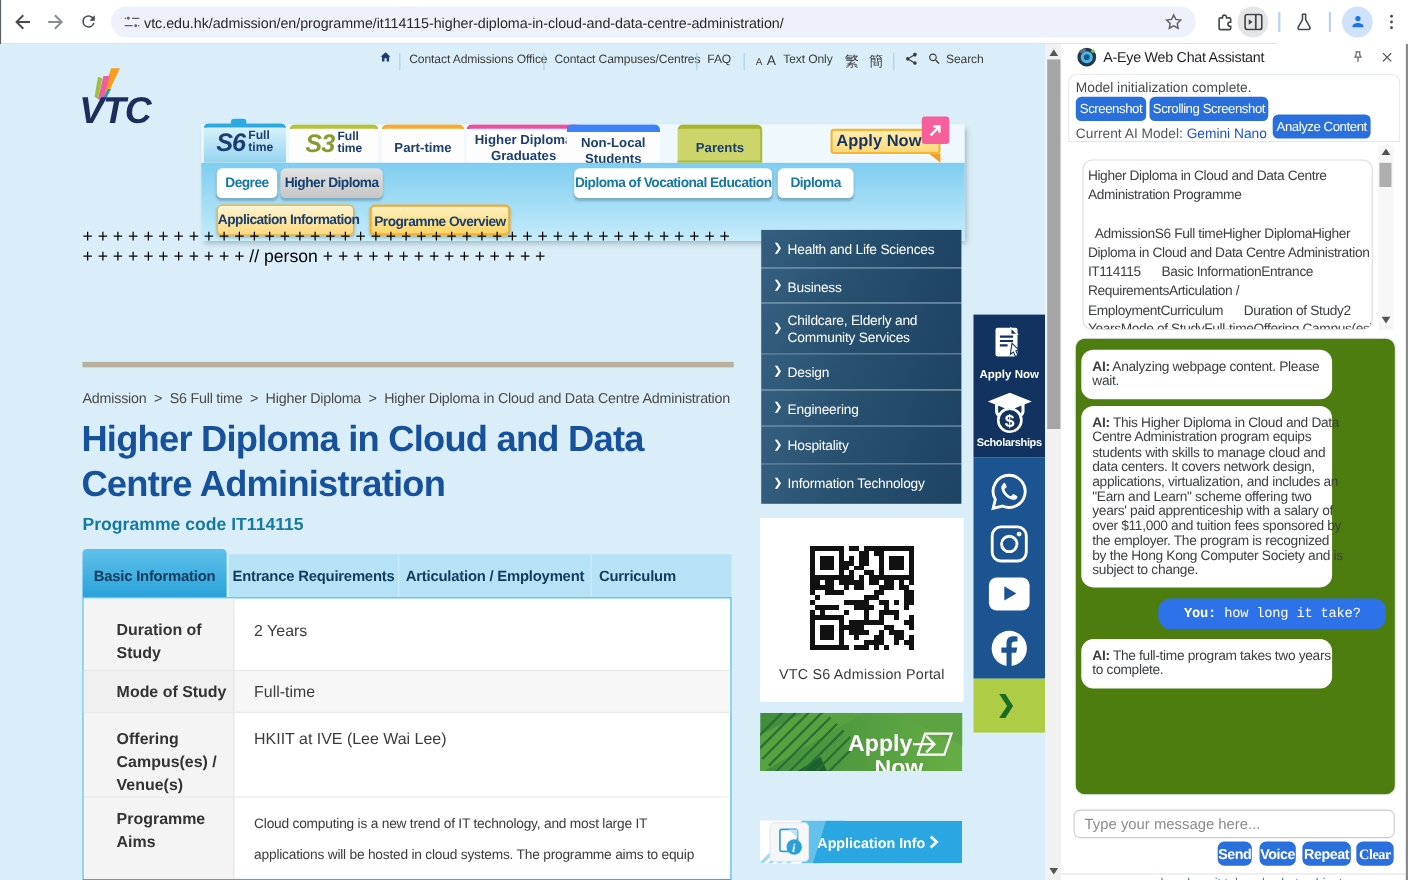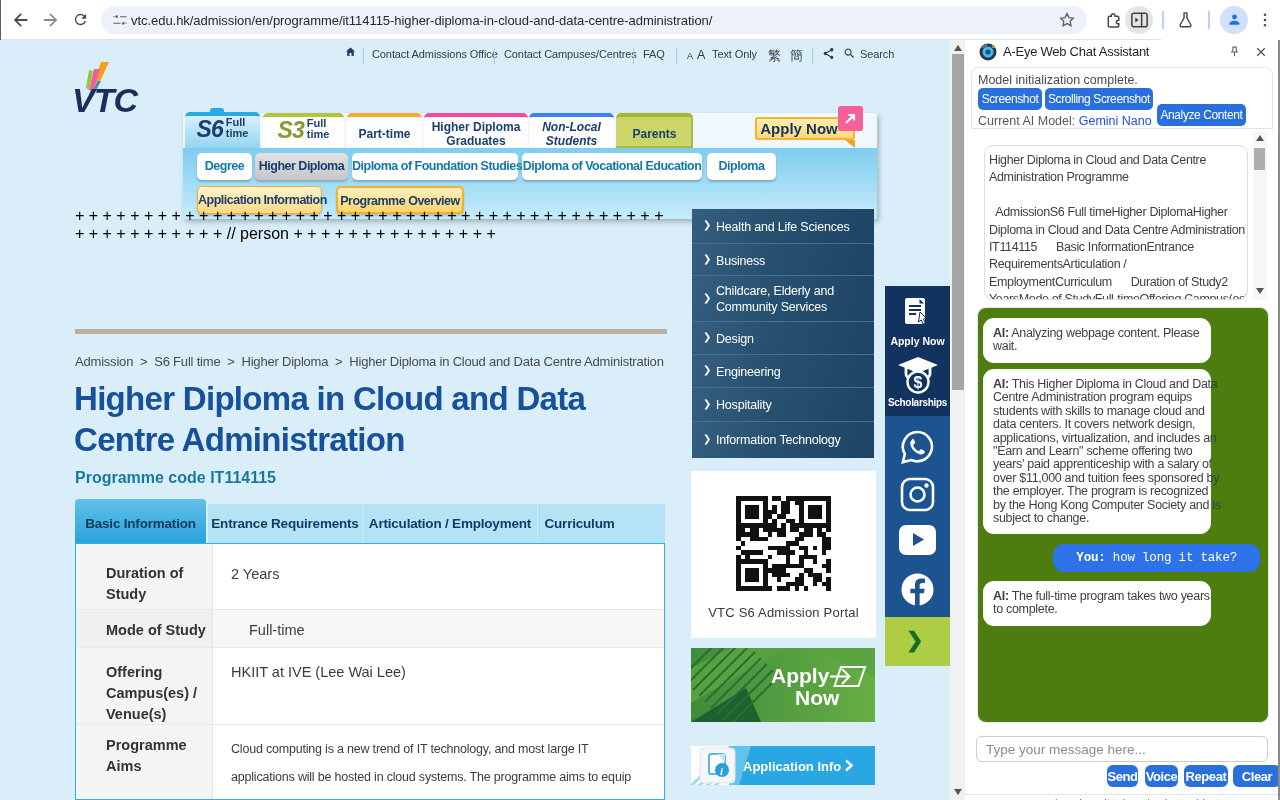--- a/index.html
+++ b/index.html
@@ -47,21 +47,21 @@
 .tlab{position:absolute;left:30px;font-weight:bold;color:#333;font-size:14.5px;line-height:21px;}
 .tval{position:absolute;left:155px;color:#3c3c3c;font-size:14.5px;line-height:21px;}
 .labcol{position:absolute;left:0;top:0;width:137px;height:100%;background:#f4f4f4;border-right:1px solid #e5e5e5;}
 
 
 .sideitem{position:absolute;left:692px;width:182px;background:linear-gradient(115deg,#355f80 0%,#27506f 45%,#1e4364 100%);color:#fff;border-bottom:1px solid #48708e;}
 .sideitem .ar{position:absolute;left:11px;font-size:10px;top:50%;margin-top:-7px;}
 .sideitem .tx{position:absolute;left:24px;font-size:12.5px;line-height:16px;white-space:nowrap;letter-spacing:-.2px;}
 #qrbox{left:691px;top:431px;width:185px;height:167px;background:#fff;}
 #qrcap{left:691px;top:565px;width:185px;text-align:center;font-size:13px;color:#3a3a3a;letter-spacing:.2px;}
-#greenbanner{left:691px;top:608px;width:184px;height:74px;overflow:hidden;}
+#greenbanner{left:691px;top:608px;width:184px;height:53px;overflow:hidden;}
 #appinfo{left:691px;top:706px;width:184px;height:39px;overflow:hidden;background:#fff;}
 
 
 #vtool{left:885px;top:246px;width:65px;height:420px;}
 #vnavy{position:absolute;left:0;top:0;width:65px;height:130px;background:#12335f;}
 #vblue{position:absolute;left:0;top:130px;width:65px;height:201px;background:#1c5391;}
 #vgreen{position:absolute;left:0;top:331px;width:65px;height:49px;background:#aecd45;}
 .vlabel{position:absolute;width:65px;text-align:center;color:#fff;font-weight:bold;font-size:10.5px;}
 
 
@@ -169,27 +169,26 @@
     <text x="4" y="52" font-size="34" font-weight="bold" font-style="italic" fill="#1b2d5b" font-family="'Liberation Sans',sans-serif" letter-spacing="-1">VTC</text>
   </svg>
 
   <div id="navcard">
 
     <div style="position:absolute;left:27px;top:-5px;width:14px;height:5px;background:#29abe2;border-radius:3px 3px 0 0;"></div>
       <div class="tab" style="left:2px;top:-1px;width:75px;height:36px;background:linear-gradient(#d8f0fb,#94d5f0);border-top:4px solid #29abe2;"><span class="big">S6</span><span class="two" style="margin-left:3px;">Full<br>time</span></div>
     <div class="tab" style="left:80px;width:81px;border-top:4px solid #b3c43b;"><span class="big" style="color:#8a9a33;">S3</span><span class="two" style="margin-left:3px;">Full<br>time</span></div>
     <div class="tab tab1line" style="left:164px;width:75px;border-top:4px solid #f7ab32;">Part-time</div>
     <div class="tab tab2line" style="left:241px;width:104px;border-top:4px solid #ec4fa0;">Higher Diploma<br>Graduates</div>
-    <div class="tab tab2line" style="left:346px;width:85px;border-top:4px solid #3b82f6;font-style:italic;">Non-Local<br>Students</div>
+    <div class="tab tab2line" style="left:332px;width:85px;border-top:7px solid #3b82f6;">Non-Local<br>Students</div>
     <div class="tab tab1line" style="left:433px;width:77px;border-top:4px solid #a8b531;background:#ccd569;box-shadow:inset -2px -2px 0 #aab944;">Parents</div>
 
     <div id="blueband">
       <div class="subbtn" style="left:14px;width:55px;">Degree</div>
       <div class="subbtn" style="left:72px;width:93px;background:linear-gradient(#e2e2e2,#c6c6c6);color:#13406e;">Higher Diploma</div>
-      <div class="subbtn" style="left:169px;width:166px;">Diploma of Foundation Studies</div>
       <div class="subbtn" style="left:339px;width:180px;">Diploma of Vocational Education</div>
       <div class="subbtn" style="left:524px;width:69px;">Diploma</div>
       <div class="ybtn" style="left:14px;width:125px;">Application Information</div>
       <div class="ybtn" style="left:153px;width:128px;background:linear-gradient(#fdf0bf,#fbd568);border:2px solid #f2ae2f;">Programme Overview</div>
     </div>
 
     <div id="applynow"><span style="margin-right:12px;">Apply Now</span></div>
     <div style="position:absolute;left:655px;top:-7px;width:25px;height:25px;background:#f75f9b;border-radius:3px;"></div>
     <svg style="position:absolute;left:660px;top:-2px;" width="15" height="15" viewBox="0 0 15 15">
         <path d="M3 12L11 4M5.5 4H11v5.5" stroke="#fff" stroke-width="2.2" fill="none"></path>
@@ -283,21 +282,21 @@
   <div class="abs" id="table">
     <div class="labcol"></div>
     <div class="trow" style="top:0;height:66px;"></div>
     <div class="trow" style="top:66px;height:38px;background:#f7f7f7;">
         <div style="position:absolute;left:0;top:0;width:137px;height:100%;background:#f0f0f0;border-right:1px solid #e5e5e5;"></div>
       </div>
     <div class="trow" style="top:104px;height:77px;"></div>
     <div class="tlab" style="top:19px;">Duration of<br>Study</div>
     <div class="tval" style="top:20px;">2 Years</div>
     <div class="tlab" style="top:76px;">Mode of Study</div>
-    <div class="tval" style="top:76px;margin-left:18px;">Full-time</div>
+    <div class="tval" style="top:76px;">Full-time</div>
     <div class="tlab" style="top:118px;">Offering<br>Campus(es) /<br>Venue(s)</div>
     <div class="tval" style="top:118px;">HKIIT at IVE (Lee Wai Lee)</div>
     <div class="tlab" style="top:191px;">Programme<br>Aims</div>
     <div class="tval" style="top:191px;line-height:28px;font-size:12.5px;letter-spacing:-.2px;white-space:nowrap;">Cloud computing is a new trend of IT technology, and most large IT<br>applications will be hosted in cloud systems. The programme aims to equip<br>students with the necessary practical knowledge and skills in cloud and</div>
   </div>
 
   <div class="sideitem" style="top:169px;height:35px;">
       <span class="ar">❯</span>
       <span class="tx" style="top:10px;">Health and Life Sciences</span>
     </div>
@@ -637,17 +636,17 @@
     <div class="aib" style="top:10px;"><b>AI:</b> Analyzing webpage content. Please<br>wait.</div>
     <div class="aib" style="top:61px;"><b>AI:</b> This Higher Diploma in Cloud and Data<br>Centre Administration program equips<br>students with skills to manage cloud and<br>data centers. It covers network design,<br>applications, virtualization, and includes an<br>"Earn and Learn" scheme offering two<br>years' paid apprenticeship with a salary of<br>over $11,000 and tuition fees sponsored by<br>the employer. The program is recognized<br>by the Hong Kong Computer Society and is<br>subject to change.</div>
     <div id="youb"><b>You:</b> how long it take?</div>
     <div class="aib" style="top:273px;"><b>AI:</b> The full-time program takes two years<br>to complete.</div>
   </div>
 
   <div id="input">Type your message here...</div>
   <div class="bbtn" style="left:142px;width:31px;">Send</div>
   <div class="bbtn" style="left:180px;width:33px;">Voice</div>
   <div class="bbtn" style="left:219px;width:44px;">Repeat</div>
-  <div class="bbtn" style="left:268px;width:48px;">Clear</div>
+  <div class="bbtn" style="left:268px;width:34px;font-family:Liberation Serif, serif;">Clear</div>
   <div id="pfoot"></div>
   <div style="position:absolute;left:90px;top:757px;font-size:11.5px;color:#4b6ee0;white-space:nowrap;">how long it takes &nbsp;|&nbsp; what subjects are covered &nbsp;|&nbsp; fees and scholarship</div>
 </div>
 <div class="abs" id="paneledge"></div>
 
 </body></html>

